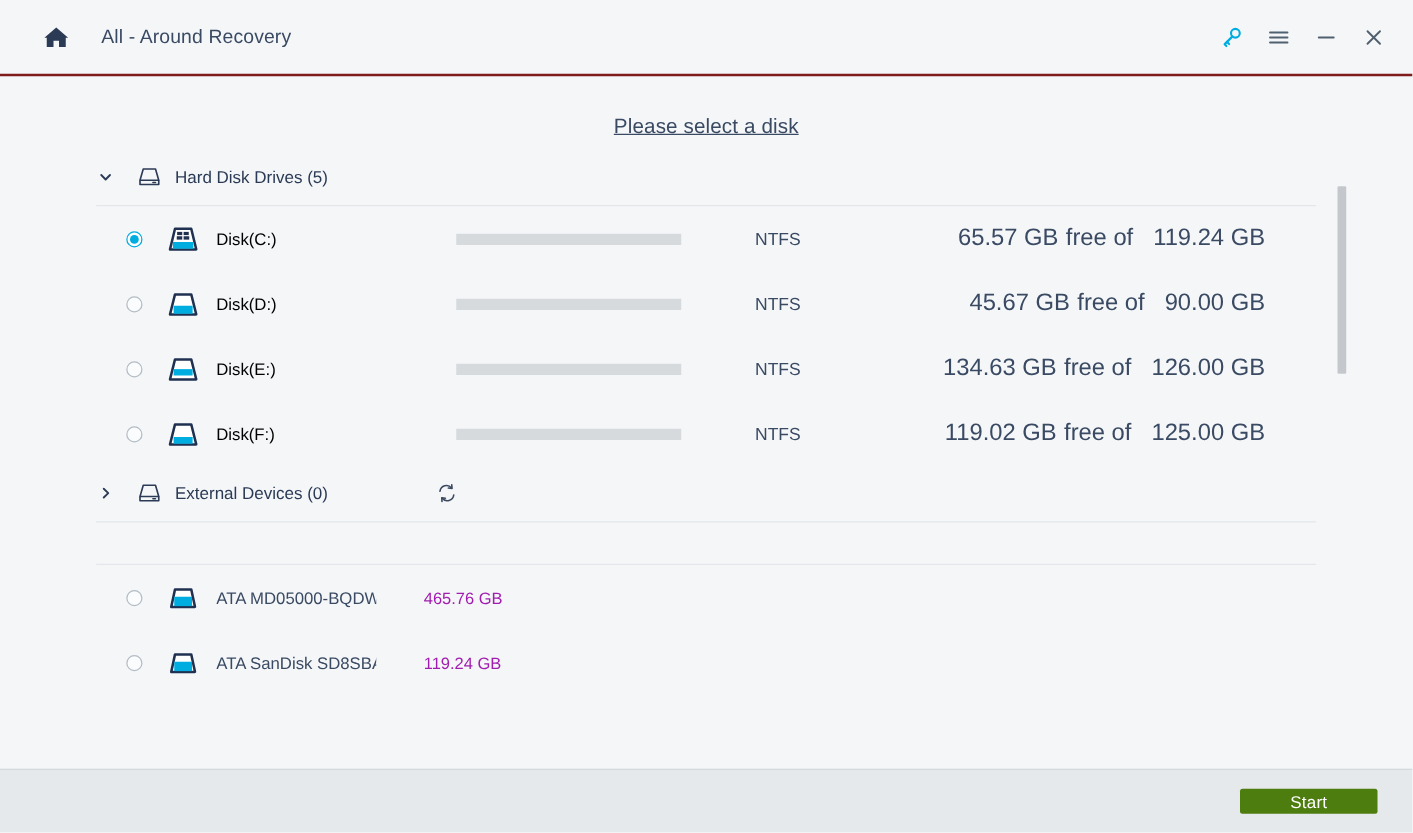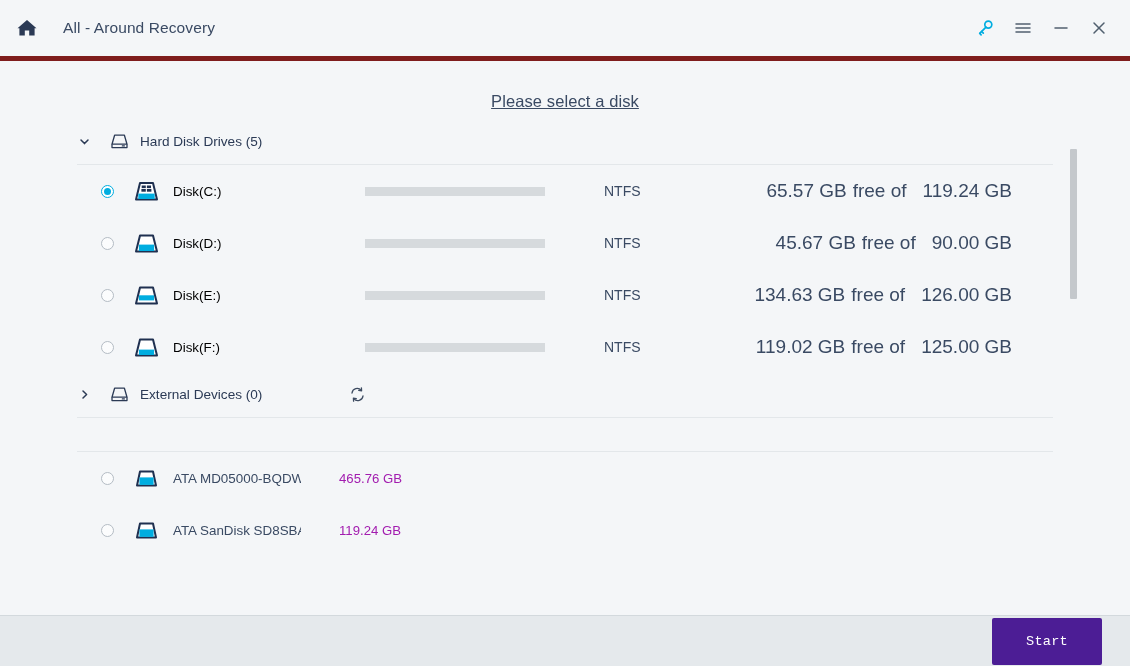--- a/index.html
+++ b/index.html
@@ -25,24 +25,24 @@
     background: #f4f6f8;
     display: flex;
     flex-direction: column;
   }
 
   
   .titlebar {
     height: 61px;
     min-height: 61px;
     background: #f4f6f8;
-    border-bottom: 5px solid #7f1d1d;
-    display: flex;
-    align-items: center;
-    padding: 0 12px 0 10px;
+    border-bottom: 2px solid #7f1d1d;
+    display: flex;
+    align-items: center;
+    padding: 0 12px 0 28px;
   }
 
   .home-btn {
     width: 34px;
     height: 34px;
     display: flex;
     align-items: center;
     justify-content: center;
     cursor: pointer;
   }
@@ -280,28 +280,28 @@
     min-height: 51px;
     background: #e5e9ec;
     border-top: 1px solid #d3d9dd;
     display: flex;
     align-items: center;
     justify-content: flex-end;
     padding-right: 28px;
   }
   .start-btn {
     width: 110px;
-    height: 47px;
-    background: #4c1d95;
+    height: 20px;
+    background: #4d7c0f;
     color: #ffffff;
     font-size: 13.6px;
     border: none;
     border-radius: 2px;
     cursor: pointer;
-    font-family: Liberation Mono, monospace;
+    font-family: Liberation Sans, sans-serif;
     letter-spacing: .2px;
   }
 </style>
 </head>
 <body>
 
 <div class="app">
 
   <div class="titlebar">
     <div class="home-btn">

